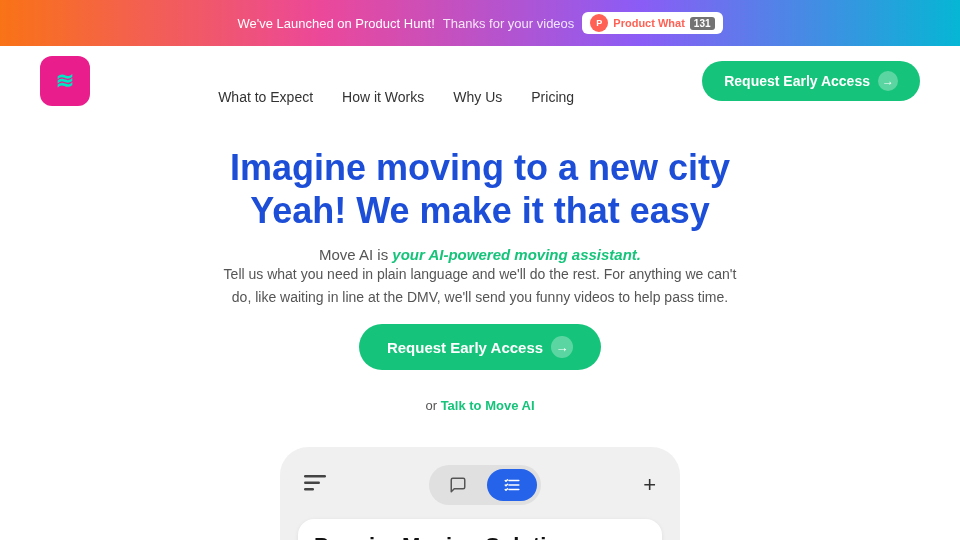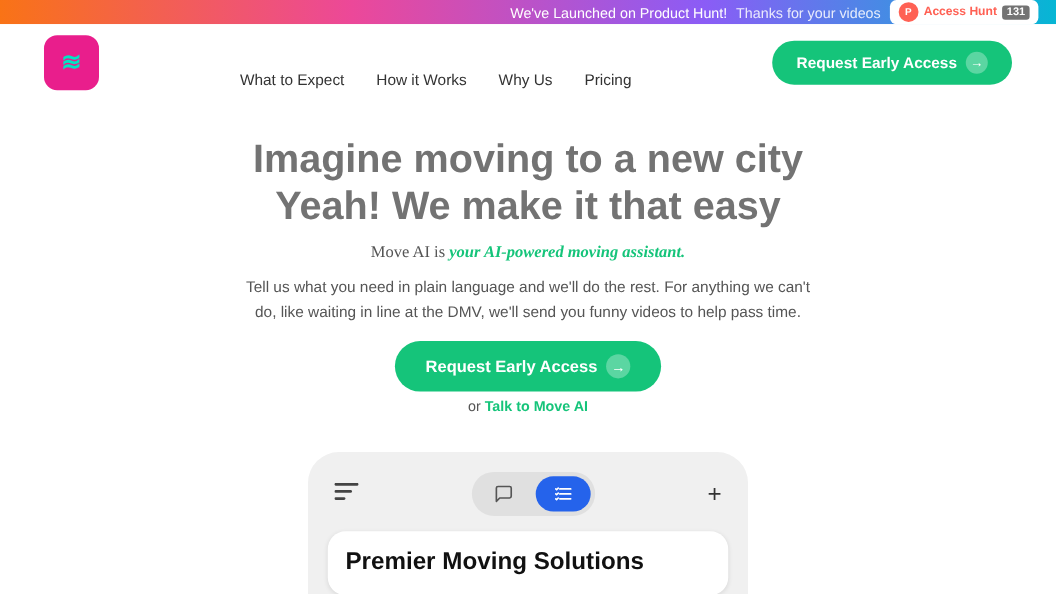--- a/index.html
+++ b/index.html
@@ -9,23 +9,23 @@
       height: 540px;
       overflow: hidden;
       background: #fff;
     }
 
     
     #announcement-bar {
       background: linear-gradient(90deg, #f97316, #ec4899, #8b5cf6, #06b6d4);
       display: flex;
       align-items: center;
-      justify-content: flex-end;
+      justify-content: center;
       gap: 8px;
-      padding: 0 16px;
+      padding: 12px 16px;
       font-size: 13px;
       color: #fff;
     }
     #announcement-bar .ph-badge {
       background: #fff;
       border-radius: 6px;
       padding: 2px 8px;
       display: flex;
       align-items: center;
       gap: 5px;
@@ -112,29 +112,27 @@
     }
 
     
     #hero {
       text-align: center;
       padding: 30px 20px 20px;
     }
     #hero h1 {
       font-size: 36px;
       font-weight: 800;
-      color: #737373;
+      color: #1d4ed8;
       line-height: 1.2;
       margin-bottom: 14px;
     }
     #hero .subtitle {
       font-size: 15px;
       color: #555;
-      margin-bottom: 10px;
-      font-family: Liberation Serif, serif;
     }
     #hero .subtitle a {
       color: #15c47a;
       font-style: italic;
       text-decoration: none;
       font-weight: 600;
     }
     #hero .description {
       font-size: 14px;
       color: #555;
@@ -160,21 +158,21 @@
       height: 22px;
       background: rgba(255,255,255,0.3);
       border-radius: 50%;
       display: flex;
       align-items: center;
       justify-content: center;
       font-size: 13px;
     }
     #talk-link {
       display: block;
-      margin-top: 6px;
+      margin-top: 28px;
       font-size: 13px;
       color: #555;
     }
     #talk-link a {
       color: #15c47a;
       font-weight: 600;
       text-decoration: none;
     }
 
     
@@ -251,21 +249,21 @@
     }
   </style>
 </head>
 <body>
 
 <div id="announcement-bar">
   <span>We've Launched on Product Hunt!</span>
   <span style="opacity:0.85;">Thanks for your videos</span>
   <div class="ph-badge">
     <div class="ph-logo">P</div>
-    <span>Access Hunt</span>
+    <span>Product What</span>
     <span class="ph-count">131</span>
   </div>
 </div>
 
 <nav id="navbar">
   <div id="logo-container">
     <span id="logo-icon">≋</span>
   </div>
   <ul id="nav-links">
     <li><a>What to Expect</a></li>

